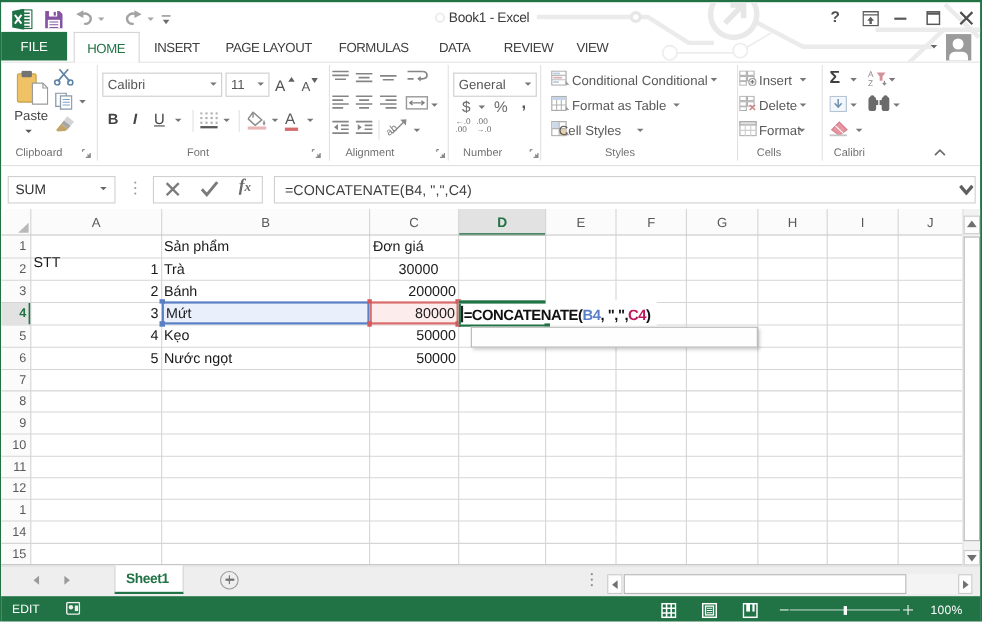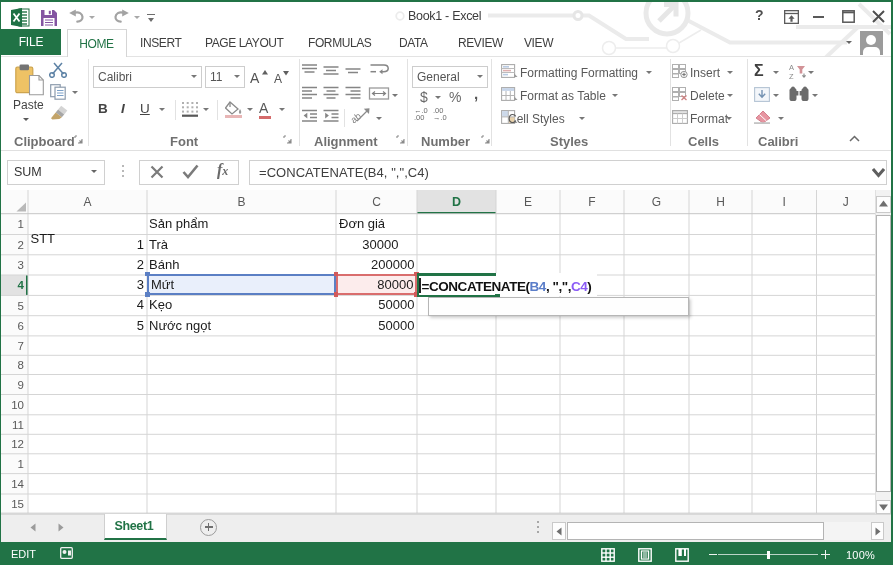--- a/index.html
+++ b/index.html
@@ -5,21 +5,21 @@
   html,body{margin:0;padding:0;}
   #win{position:relative;width:893px;height:565px;background:#fff;overflow:hidden;
        font-family:"Liberation Sans",sans-serif;box-sizing:border-box;
        border-top:2px solid #217346;border-left:1px solid #217346;border-right:2px solid #217346;}
   #win *{box-sizing:border-box;}
   .abs{position:absolute;}
   .caret{position:absolute;width:0;height:0;border-left:3px solid transparent;
          border-right:3px solid transparent;border-top:3.5px solid #777;}
   .txt{position:absolute;white-space:nowrap;}
   .cbox{position:absolute;border:1px solid #cdcdcd;background:#fff;}
-  .glabel{position:absolute;color:#707070;font-size:13px;white-space:nowrap;font-weight:bold;}
+  .glabel{position:absolute;color:#707070;font-size:10px;white-space:nowrap;}
   .gsep{position:absolute;top:57px;height:87px;width:1px;background:#e2e2e2;}
   .launch{position:absolute;width:9px;height:9px;}
   .rbtxt{color:#595959;font-size:12px;}
   .chead{position:absolute;top:188px;height:23.7px;display:flex;align-items:center;
          justify-content:center;font-size:12px;color:#595959;}
   .rhead{position:absolute;left:0;width:23px;display:flex;align-items:center;
          justify-content:flex-end;font-size:11.5px;color:#595959;}
   .cell{position:absolute;display:flex;align-items:flex-end;font-size:13px;color:#1b1b1b;
         padding-bottom:3px;white-space:nowrap;line-height:1.1;}
   .cr{justify-content:flex-end;padding-right:1.5px;}
@@ -272,21 +272,21 @@
 
 <svg class="abs" style="left:500px;top:62px" width="17" height="14" viewBox="0 0 17 14">
   <rect x="0.6" y="0.6" width="13" height="12.8" fill="#fff" stroke="#ababab" stroke-width="1.1"></rect>
   <line x1="0.6" y1="4.5" x2="13.6" y2="4.5" stroke="#bbb"></line>
   <line x1="0.6" y1="8.5" x2="13.6" y2="8.5" stroke="#bbb"></line>
   <rect x="2" y="2" width="6" height="1.6" fill="#b9cbe3"></rect>
   <rect x="2" y="5.8" width="8" height="1.6" fill="#dfaeae"></rect>
   <rect x="2" y="9.8" width="5" height="1.6" fill="#b9cbe3"></rect>
   <path d="M13.2 9.4 L16.6 13 H13.2 Z" fill="#9a9a9a"></path>
 </svg>
-<div class="txt rbtxt" style="left:519px;top:63.5px">Formatting Formatting</div>
+<div class="txt rbtxt" style="left:519px;top:63.5px">Conditional Conditional</div>
 <div class="caret" style="left:645px;top:69px"></div>
 <svg class="abs" style="left:500px;top:85px" width="17" height="14" viewBox="0 0 17 14">
   <rect x="0.6" y="0.6" width="13" height="12.8" fill="#fff" stroke="#ababab" stroke-width="1.1"></rect>
   <rect x="1.1" y="1.1" width="12" height="2.8" fill="#c6d4e8"></rect>
   <line x1="0.6" y1="8.5" x2="13.6" y2="8.5" stroke="#b4b4b4"></line>
   <line x1="5" y1="4" x2="5" y2="13.4" stroke="#b4b4b4"></line>
   <line x1="9.3" y1="4" x2="9.3" y2="13.4" stroke="#b4b4b4"></line>
   <path d="M13.2 9.4 L16.6 13 H13.2 Z" fill="#9a9a9a"></path>
 </svg>
 <div class="txt rbtxt" style="left:519px;top:86.5px">Format as Table</div>
@@ -496,21 +496,21 @@
 <div class="abs" style="left:332.7px;top:290.4px;width:4.6px;height:4.6px;background:#d25a5a"></div>
 <div class="abs" style="left:413.4px;top:269.9px;width:4.6px;height:4.6px;background:#d25a5a"></div>
 <div class="abs" style="left:413.4px;top:290.4px;width:4.6px;height:4.6px;background:#d25a5a"></div>
 
 <div class="abs" style="left:416px;top:271.3px;width:180px;height:22.3px;background:#fff"></div>
 <div class="abs" style="left:416px;top:271.3px;width:79px;height:2.3px;background:#217346"></div>
 <div class="abs" style="left:416px;top:293.2px;width:83px;height:2.3px;background:#217346"></div>
 <div class="abs" style="left:416px;top:273.6px;width:1.6px;height:19.6px;background:#217346"></div>
 <div class="abs" style="left:494px;top:292px;width:5px;height:5px;background:#217346"></div>
 <div class="abs" style="left:418.3px;top:275.5px;width:1.4px;height:15px;background:#222"></div>
-<div class="txt" style="left:420.5px;top:276.5px;font-size:13.5px;letter-spacing:-0.45px;font-weight:bold;color:#111">=CONCATENATE(<span style="color:#5b7ec9">B4</span>, ",",<span style="color:#8b5cf6">C4</span>)</div>
+<div class="txt" style="left:420.5px;top:276.5px;font-size:13.5px;letter-spacing:-0.45px;font-weight:bold;color:#111">=CONCATENATE(<span style="color:#5b7ec9">B4</span>, ",",<span style="color:#be185d">C4</span>)</div>
 
 <div class="abs" style="left:426.5px;top:294.8px;width:261.5px;height:19px;background:#fefefe;border:1px solid #b6b6b6;box-shadow:2px 2px 3px rgba(0,0,0,0.18)"></div>
 
 <div class="abs" style="left:874px;top:188px;width:16.5px;height:324px;background:#f2f2f2;border-left:1px solid #e0e0e0"></div>
 <div class="abs" style="left:874.5px;top:194px;width:15.5px;height:16.5px;background:#fdfdfd;border:1px solid #c9c9c9"></div>
 <svg class="abs" style="left:878px;top:197.5px" width="9" height="7" viewBox="0 0 9 7">
       <path d="M4.5 0.5 L9 6.5 H0 Z" fill="#6f6f6f"></path>
     </svg>
 <div class="abs" style="left:874.5px;top:212.5px;width:15.5px;height:277px;background:#fff;border:1px solid #b4b4b4"></div>
 <div class="abs" style="left:874.5px;top:498px;width:15.5px;height:13.8px;background:#fdfdfd;border:1px solid #c9c9c9"></div>

